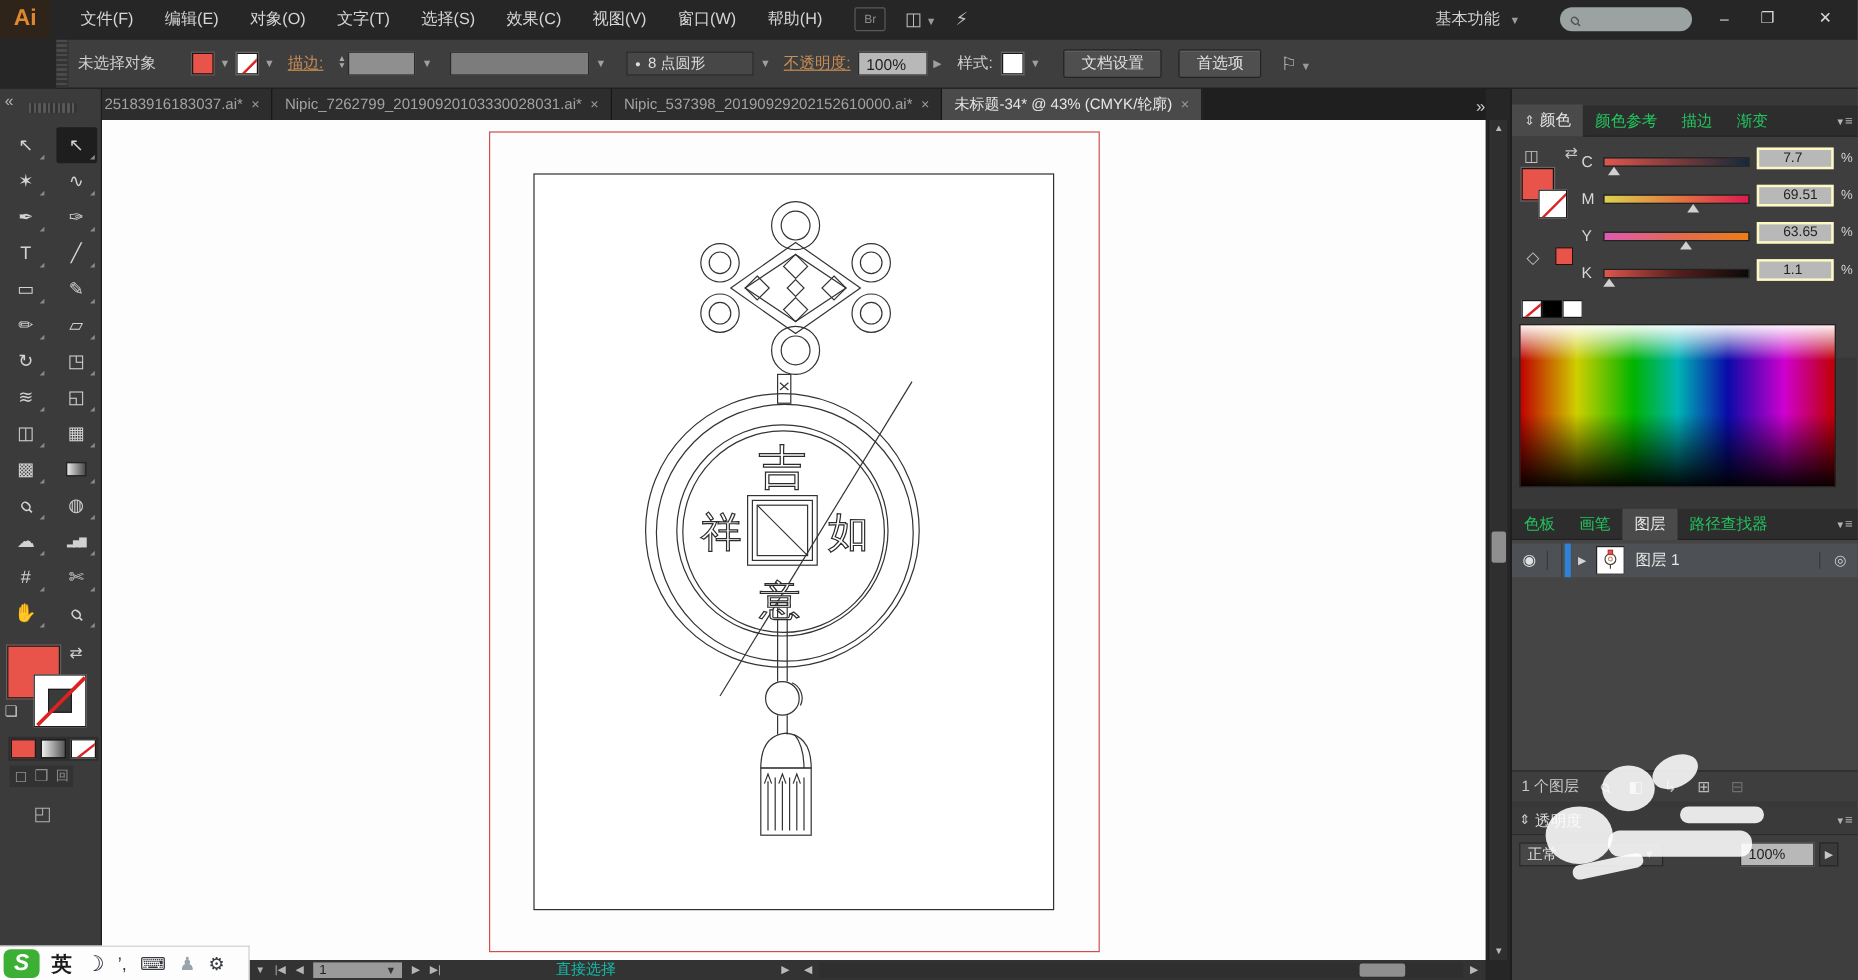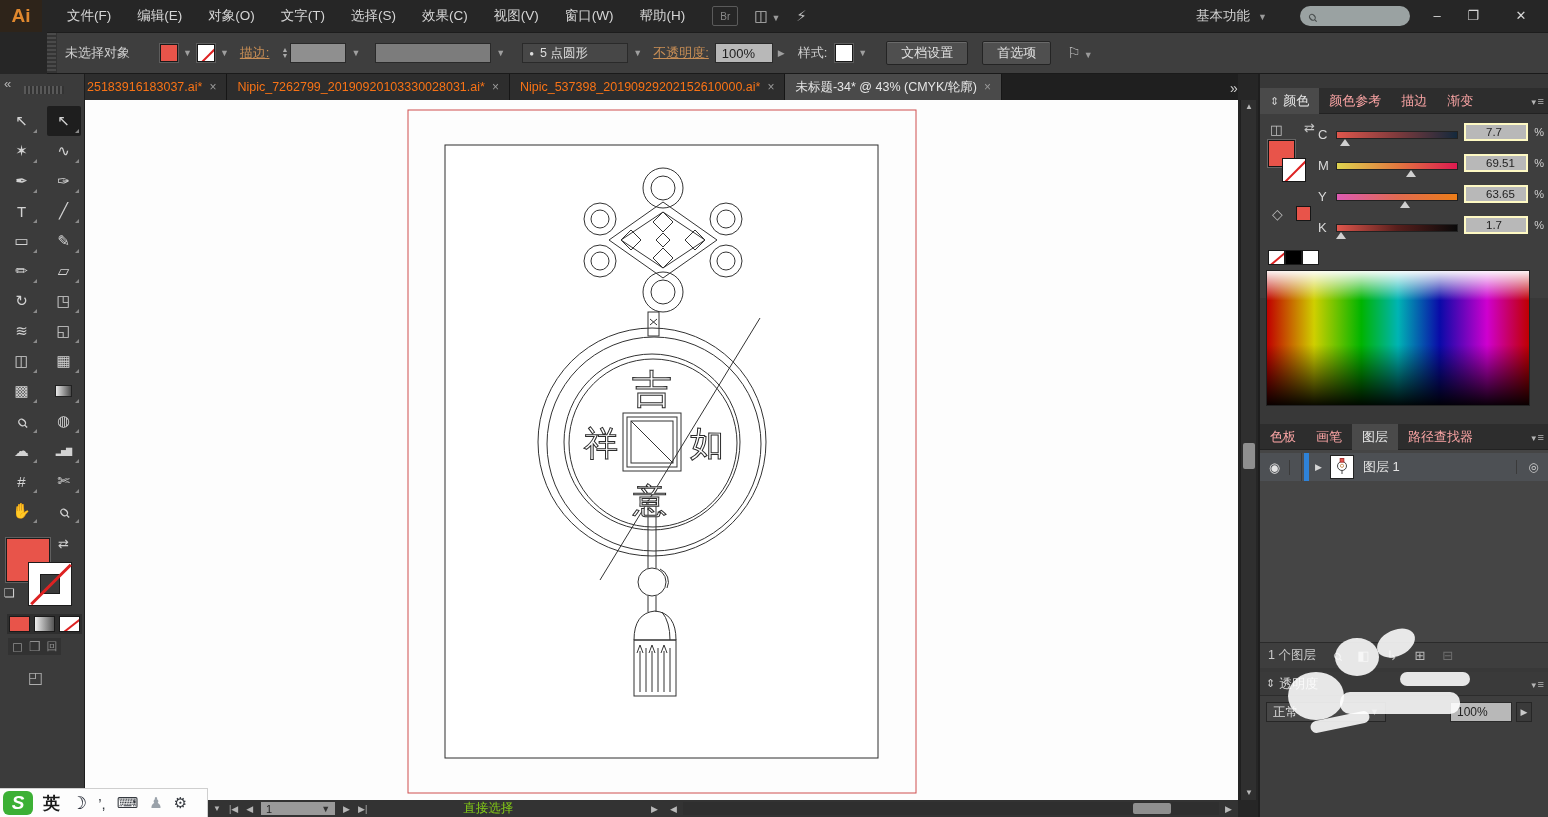--- a/index.html
+++ b/index.html
@@ -44,21 +44,21 @@
   #var-width { width:116px; background:#7c7c7c; margin-left:10px;}
   #brush-dd { width:106px; background:#474747; color:#ddd; margin-left:12px; font-size:12.5px;}
   #opacity-f { width:58px; background:#b8b8b8; }
   .btn { background:#4f4f4f; border:1px solid #242424; box-shadow:inset 0 1px 0 #6a6a6a; color:#e0e0e0;
     height:24px; display:flex; align-items:center; padding:0 14px; margin-left:14px; border-radius:2px; font-size:13px;}
   #cb-menu { position:absolute; right:8px; color:#bbb; font-size:13px;}
 
   
   #tabrow { position:absolute; left:85px; top:74px; width:1153px; height:26px; background:#1f1f1f; display:flex; }
   .tab { display:flex; align-items:center; background:#2d2d2d; border-right:1px solid #161616; padding:0 10px; max-width:345px;}
-  .tab .tl { color:#f97316; font-size:12.5px; white-space:nowrap; overflow:hidden; }
+  .tab .tl { color:#a3a3a3; font-size:12.5px; white-space:nowrap; overflow:hidden; }
   .tab .tx { color:#9a9a9a; margin-left:7px; font-size:12px; }
   .tab.act { background:#4a4a4a; } .tab.act .tl{ color:#e6e6e6;}
   .tab.cut { padding-left:2px; }
 
   
   #toolpanel { position:absolute; left:0; top:74px; width:85px; height:743px; background:#3b3b3b; border-right:1px solid #1d1d1d;}
   #tp-collapse { position:absolute; left:4px; top:2px; color:#b5b5b5; font-size:13px;}
   #tp-grip { position:absolute; left:24px; top:12px; width:40px; height:8px;
     background:repeating-linear-gradient(to right,#585858 0 2px,#333 2px 4px); }
   #tools { position:absolute; left:0; top:32px; width:85px; display:grid; grid-template-columns:34px 34px; justify-content:center; column-gap:8px; }
@@ -90,31 +90,31 @@
   
   #vscroll { position:absolute; left:1240px; top:100px; width:16px; height:700px; background:#2f2f2f; border-left:1px solid #1f1f1f;}
   #vscroll .arr{ position:absolute; left:0; width:16px; height:14px; color:#b9b9b9; font-size:8px; text-align:center; line-height:14px;}
   #vs-up{ top:0;} #vs-dn{ bottom:0;}
   #vthumb { position:absolute; left:2px; top:343px; width:12px; height:26px; background:#8f8f8f; border-radius:2px;}
   #statusrow { position:absolute; left:85px; top:800px; width:1153px; height:17px; background:#333; display:flex; align-items:center;}
   #zoom-dd { margin-left:128px; color:#b5b5b5; font-size:8px;}
   .navb { color:#b5b5b5; font-size:9px; margin-left:8px; }
   #ab-field { margin-left:8px; width:74px; height:13px; background:#9a9a9a; color:#222; font-size:11px; display:flex; align-items:center; padding:0 5px; justify-content:space-between;}
   #ab-field .small-dd{ color:#333;}
-  #toolstatus { margin-left:96px; color:#84cc16; font-size:12.5px; }
+  #toolstatus { margin-left:96px; color:#14b8a6; font-size:12.5px; }
   #hs-wrap{ position:absolute; left:560px; top:0px; height:17px; width:593px; display:flex; align-items:center;}
   .hsarr{ color:#b9b9b9; font-size:9px; padding:0 6px;}
   #htrack{ position:relative; flex:1; height:13px; background:#2f2f2f; }
   #hthumb{ position:absolute; left:84%; top:1px; width:38px; height:11px; background:#8f8f8f; border-radius:2px;}
 
   
   #dock { position:absolute; left:1258px; top:74px; width:290px; height:743px; background:#383838; border-left:2px solid #1e1e1e; }
   #dock-collapse { position:absolute; left:1230px; top:80px; color:#cfcfcf; font-size:14px;}
   .ptabs { display:flex; align-items:center; height:26px; background:#2d2d2d; border-bottom:1px solid #222; position:relative;}
-  .ptab { padding:0 10px; line-height:26px; color:#fca5a5; font-size:13px; white-space:nowrap;}
+  .ptab { padding:0 10px; line-height:26px; color:#22c55e; font-size:13px; white-space:nowrap;}
   .ptab.act { background:#4a4a4a; color:#e8e8e8; }
   .pmenu { position:absolute; right:6px; color:#b5b5b5; font-size:11px;}
   .collapse-ic{ font-size:11px; color:#cfcfcf; margin-right:4px;}
 
   #colorpanel { position:absolute; left:0; top:14px; width:290px; }
   #color-body { position:relative; height:184px; background:#3e3e3e; }
   #cp-dup{ position:absolute; left:10px; top:8px; font-size:13px; color:#c5c5c5;}
   #cp-swap{ position:absolute; left:44px; top:6px; font-size:13px; color:#c5c5c5;}
   #cp-fill{ position:absolute; left:8px; top:26px; width:27px; height:27px; background:#e8544a; border:1px solid #161616; box-shadow:0 0 0 1px #666;}
   #cp-stroke{ position:absolute; left:22px; top:44px; width:24px; height:24px; background:#fff; border:1px solid #161616; overflow:hidden;}
@@ -226,21 +226,21 @@
     <span class="stepper">
         <span>▲</span>
         <span>▼</span>
       </span>
     <span class="field" id="stroke-w"></span>
     <span class="dd">▼</span>
     <span class="field" id="var-width"></span>
     <span class="dd">▼</span>
     <span class="field" id="brush-dd">
         <span style="font-size:8px;margin-right:6px;">●</span>
-        <span>5 点圆形</span>
+        <span>8 点圆形</span>
       </span>
     <span class="dd">▼</span>
     <span class="cb-link">不透明度:</span>
     <span class="field" id="opacity-f">100%</span>
     <span class="dd">▶</span>
     <span class="cb-label">样式:</span>
     <span class="swatch" style="background:#fff;"></span>
     <span class="dd">▼</span>
     <span class="btn">文档设置</span>
     <span class="btn">首选项</span>
@@ -509,21 +509,21 @@
        <span class="sthumb" style="left:57%"></span>
               </div>
      <span class="sval">63.65</span>
      <span class="spct">%</span>
             </div>
             <div class="srow">
      <span class="sl">K</span>
      <div class="strack k">
        <span class="sthumb" style="left:3%"></span>
               </div>
-     <span class="sval">1.7</span>
+     <span class="sval">1.1</span>
      <span class="spct">%</span>
             </div>
           </div>
         <div id="bw-row">
           <span class="bw bw-none"></span>
           <span class="bw bw-black"></span>
           <span class="bw bw-white"></span>
         </div>
         <div id="spectrum"></div>
       </div>

